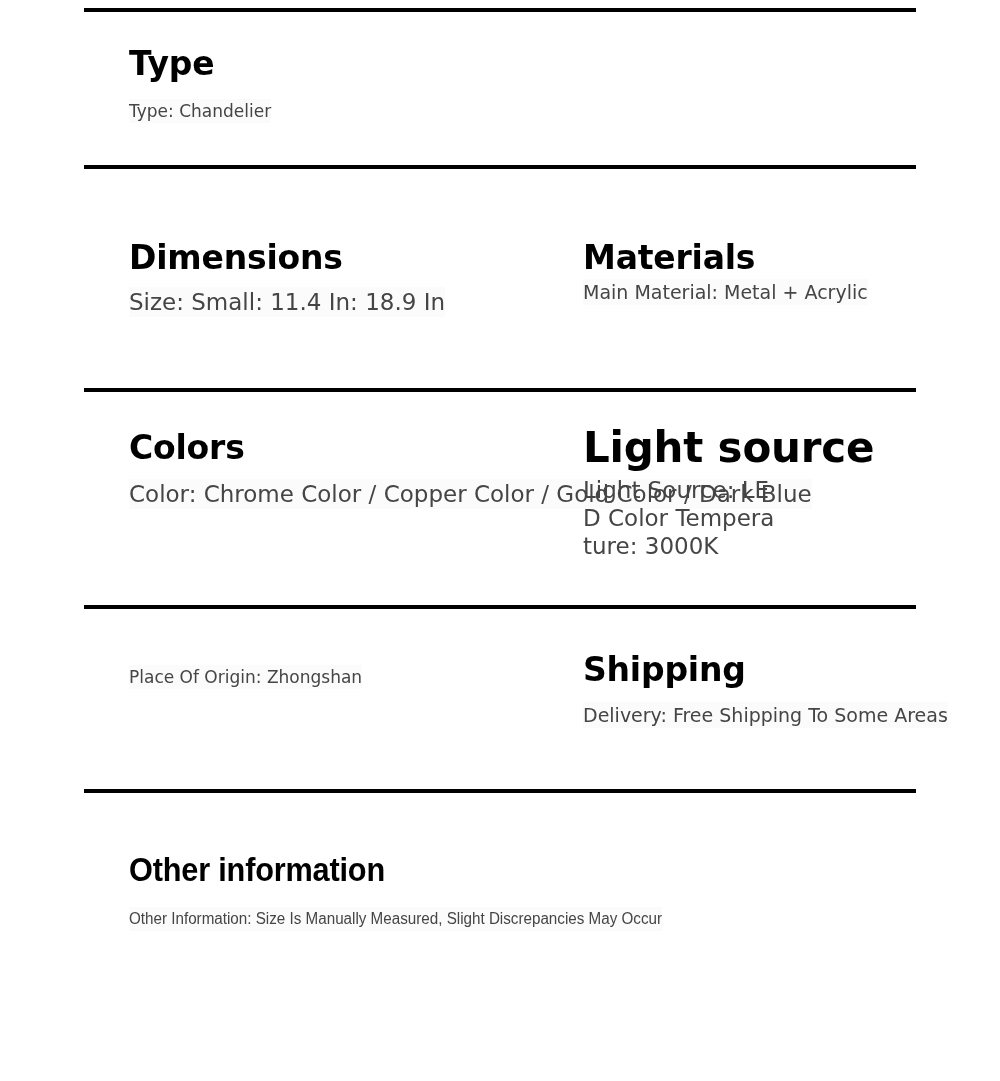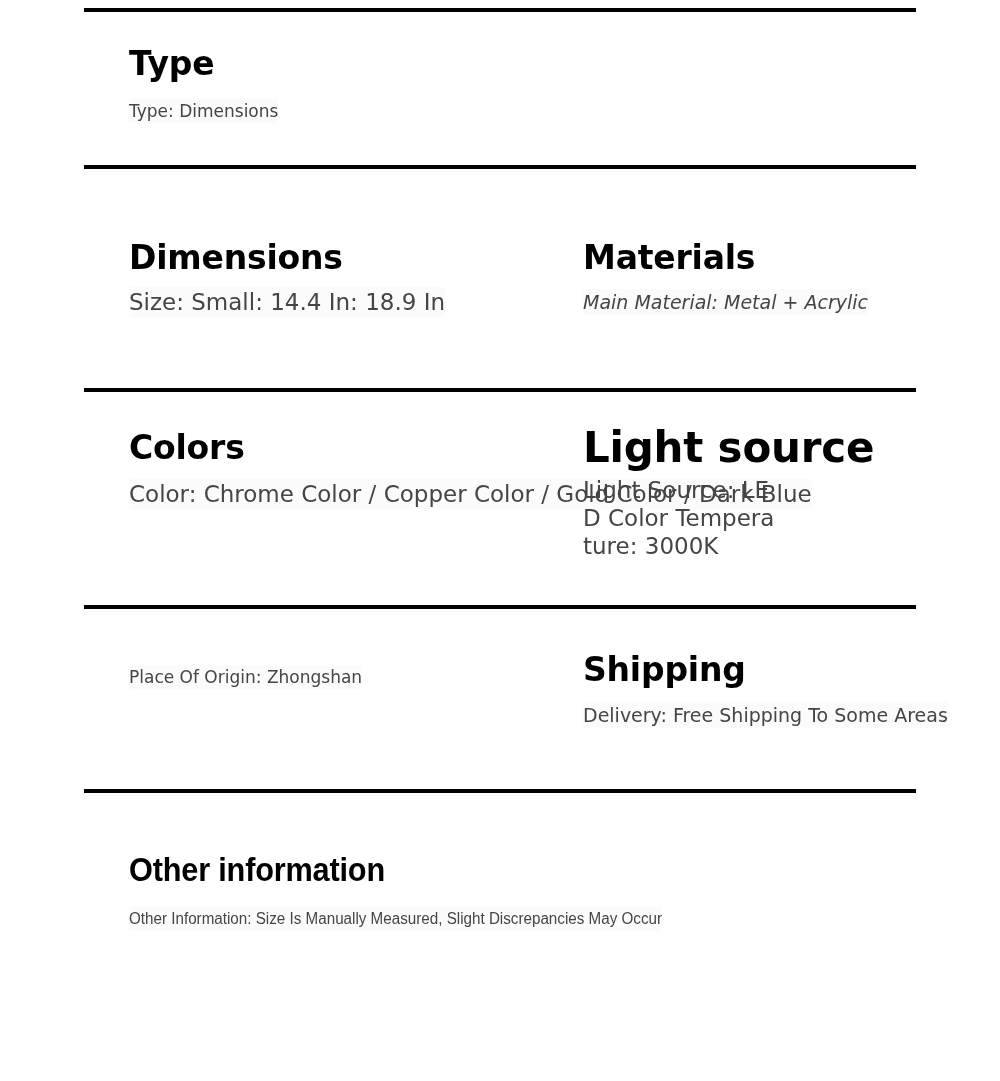--- a/index.html
+++ b/index.html
@@ -63,21 +63,21 @@
   .b-type .heading { font-size: 33px; line-height: 40px; }
   .b-type .body { font-size: 17px; line-height: 24px; margin-top: 15px; }
 
   
   .b-dimensions { left: 129px; top: 238px; }
   .b-dimensions .heading { font-size: 33px; line-height: 40px; }
   .b-dimensions .body { font-size: 23px; line-height: 30px; margin-top: 9px; }
 
   .b-materials { left: 583px; top: 238px; }
   .b-materials .heading { font-size: 33px; line-height: 40px; }
-  .b-materials .body { font-size: 19px; line-height: 26px; margin-top: 11px; font-style: italic; }
+  .b-materials .body { font-size: 19px; line-height: 26px; margin-top: 1px; }
 
   
   .b-colors { left: 129px; top: 428px; }
   .b-colors .heading { font-size: 33px; line-height: 40px; }
   .b-colors .body {
     font-size: 23px;
     line-height: 30px;
     margin-top: 11px;
     white-space: nowrap;   
   }
@@ -128,26 +128,26 @@
 <div class="sheet">
 
   <div class="rule r0"></div>
   <div class="rule r1"></div>
   <div class="rule r2"></div>
   <div class="rule r3"></div>
   <div class="rule r4"></div>
 
   <div class="block b-type">
     <h2 class="heading">Type</h2>
-    <p class="body">Type: Dimensions</p>
+    <p class="body">Type: Chandelier</p>
   </div>
 
   <div class="block b-dimensions">
     <h2 class="heading">Dimensions</h2>
-    <p class="body">Size: Small: 14.4 In: 18.9 In</p>
+    <p class="body">Size: Small: 11.4 In: 18.9 In</p>
   </div>
 
   <div class="block b-materials">
     <h2 class="heading">Materials</h2>
     <p class="body">Main Material: Metal + Acrylic</p>
   </div>
 
   <div class="block b-colors">
     <h2 class="heading">Colors</h2>
     <p class="body">Color: Chrome Color / Copper Color / Gold Color / Dark Blue</p>

